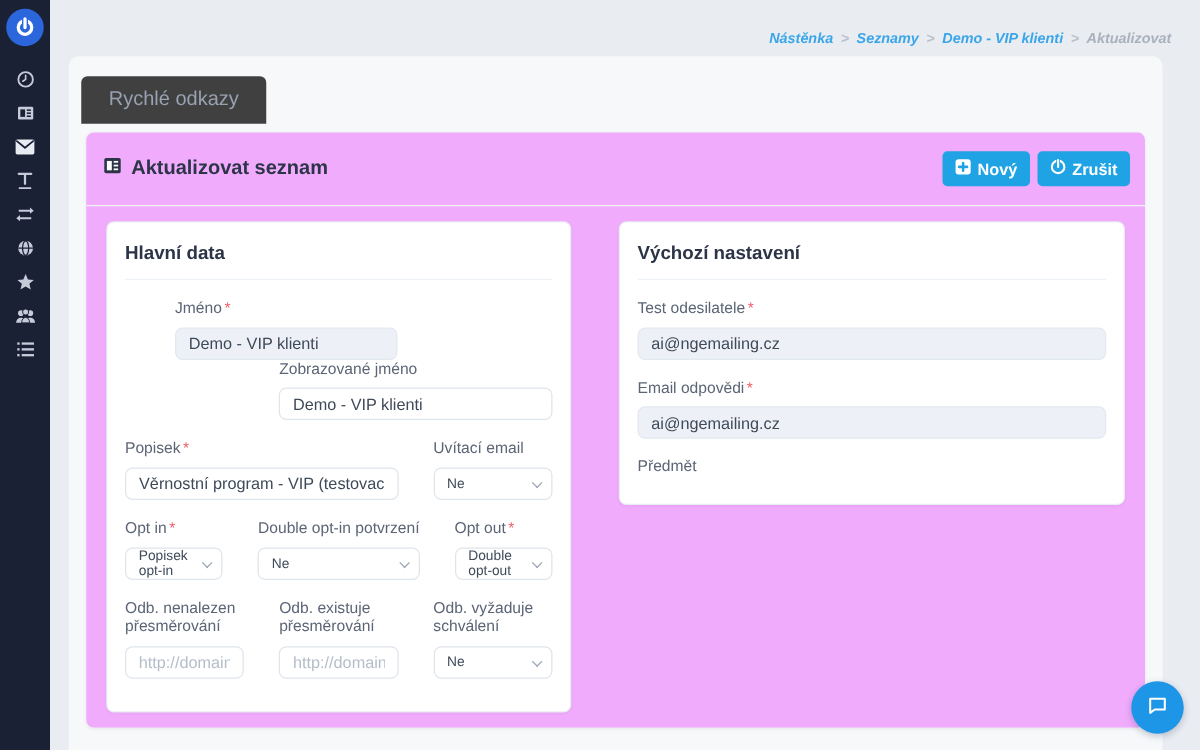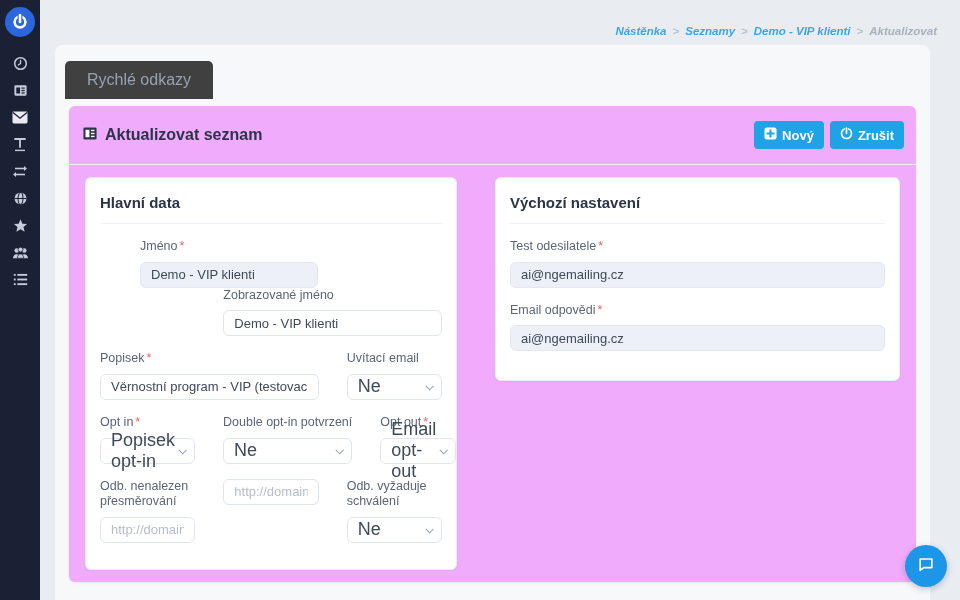--- a/index.html
+++ b/index.html
@@ -81,21 +81,21 @@
   .tinput {
     width:100%; height:26px; border:1px solid #dfe5ec; border-radius:6px;
     padding:0 10px; font-size:13px; color:#3f4a59; background:#fff;
     font-family:inherit; outline:none;
   }
   .tinput.tint { background:#edf1f7; border-color:#e2e8ef; }
   .tinput::placeholder { color:#b4bdc9; }
   .fselect {
     display:flex; align-items:center; justify-content:space-between;
     height:26px; border:1px solid #dfe5ec; border-radius:6px;
-    padding:0 9px 0 10px; font-size:18px; color:#3f4a59; background:#fff; cursor:pointer;
+    padding:0 9px 0 10px; font-size:11px; color:#3f4a59; background:#fff; cursor:pointer;
   }
   .chev {
     width:6px; height:6px; border-right:1.4px solid #9aa5b2; border-bottom:1.4px solid #9aa5b2;
     transform:rotate(45deg) translateY(-1px); flex:none; margin-left:4px;
   }
 
   .grid3 { display:grid; grid-template-columns:1fr 1fr 1fr; gap:0 28px; margin-bottom:15px; }
   .grid3:last-child { margin-bottom:12px; }
   .span2 { grid-column:span 2; }
   .nowrap label { white-space:nowrap; }
@@ -306,32 +306,33 @@
           <div class="field">
             <label><span>Double opt-in potvrzení</span></label>
             <div class="fselect">
               <span>Ne</span>
               <i class="chev"></i>
             </div>
           </div>
           <div class="field">
             <label><span>Opt out</span><span class="req">*</span></label>
             <div class="fselect">
-              <span>Email opt-out</span>
+              <span>Double opt-out</span>
               <i class="chev"></i>
             </div>
           </div>
         </div>
 
         <div class="grid3">
           <div class="field">
             <label><span>Odb. nenalezen přesměrování</span></label>
             <input class="tinput" type="text" placeholder="http://domain.com/s" style="">
           </div>
           <div class="field">
+            <label><span>Odb. existuje přesměrování</span></label>
             <input class="tinput" type="text" placeholder="http://domain.com/s" style="">
           </div>
           <div class="field">
             <label><span>Odb. vyžaduje schválení</span></label>
             <div class="fselect">
               <span>Ne</span>
               <i class="chev"></i>
             </div>
           </div>
         </div>
@@ -345,20 +346,21 @@
           <label><span>Test odesilatele</span><span class="req">*</span></label>
           <input class="tinput tint" type="text" value="ai@ngemailing.cz" style="">
         </div>
 
         <div class="field">
           <label><span>Email odpovědi</span><span class="req">*</span></label>
           <input class="tinput tint" type="text" value="ai@ngemailing.cz" style="">
         </div>
 
         <div class="field">
+          <label><span>Předmět</span></label>
         </div>
       </section>
 
     </div>
   </section>
 
   <hr class="panel-divider">
 
   
   

